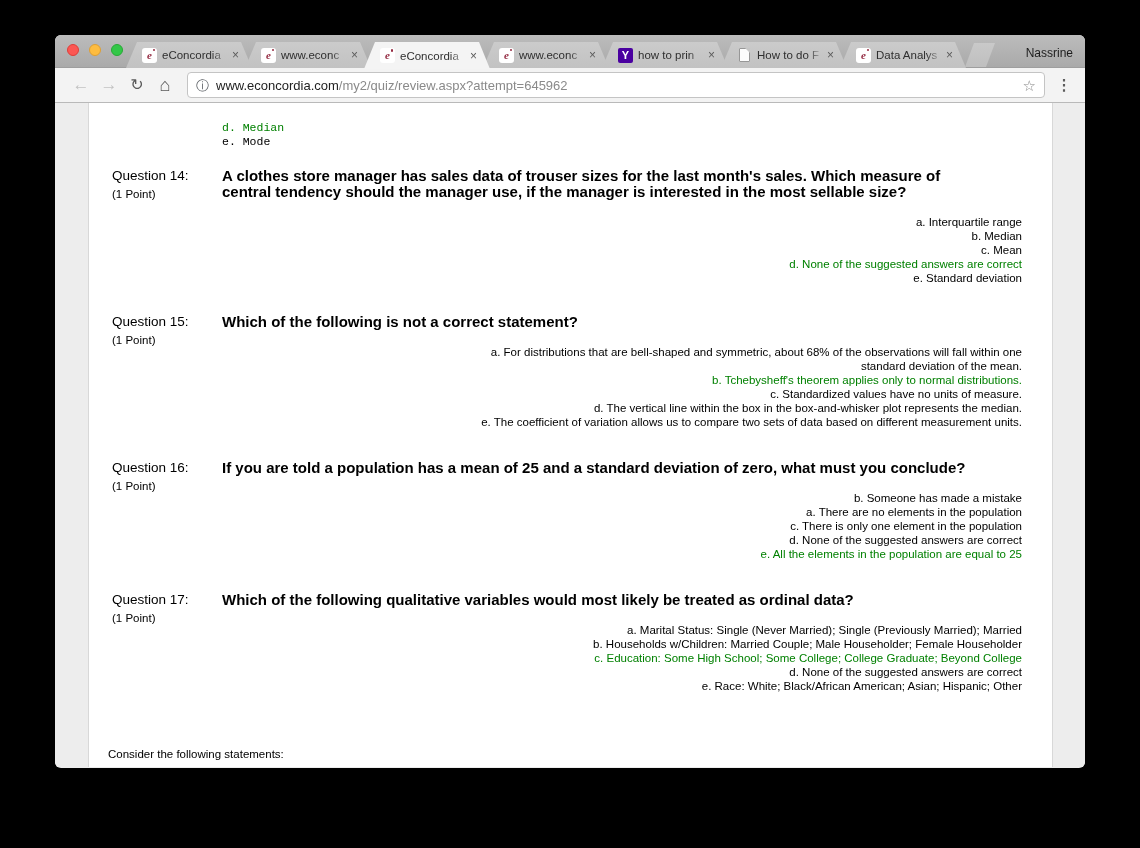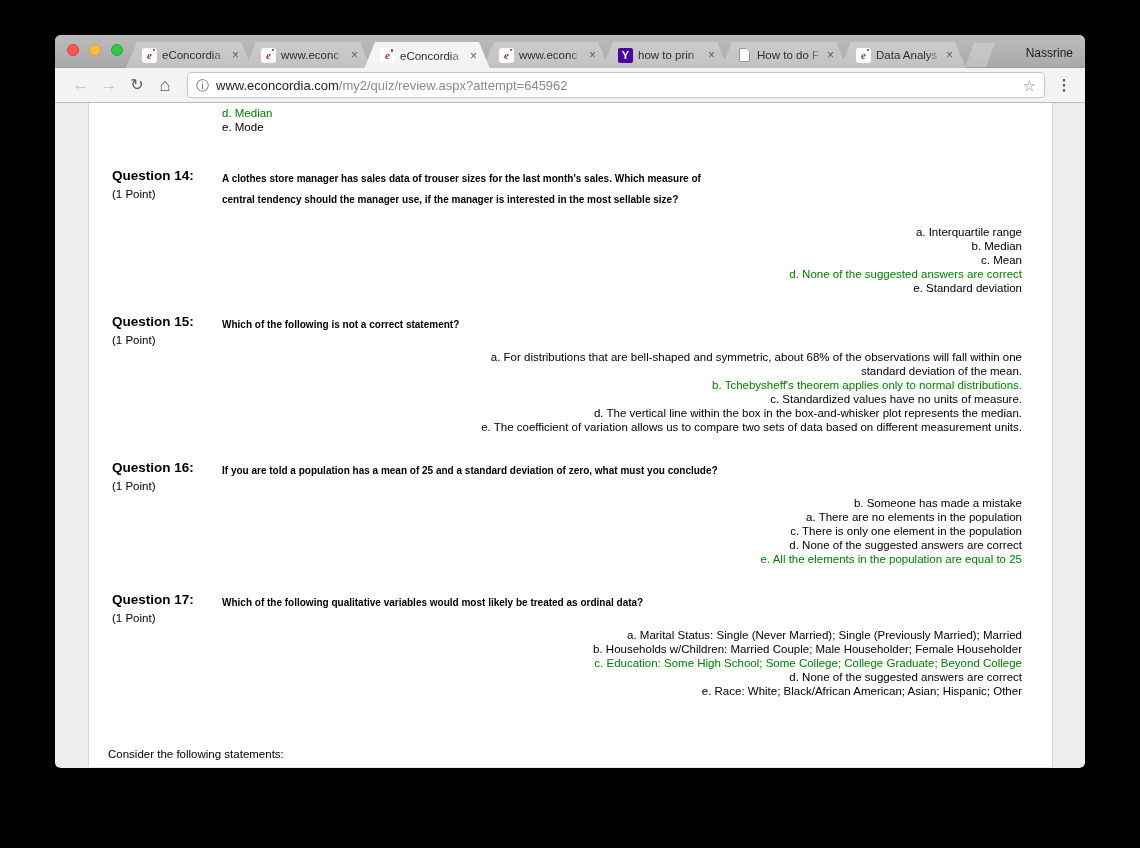--- a/index.html
+++ b/index.html
@@ -72,30 +72,30 @@
   .url-path { color:#8a8a8a; }
   .star-icon { font-size:15px; color:#8a8a8a; line-height:1; }
   .menu-btn { width:18px; text-align:center; font-size:15px; font-weight:bold;
               color:#5c5c5c; letter-spacing:0; }
 
   
   .content { position:relative; height:664px; background:#ededed; }
   .page { position:absolute; left:33px; top:0; width:965px; height:100%;
           background:#fff; border-left:1px solid #d8d8d8; border-right:1px solid #d8d8d8; }
 
-  .lead-options { position:absolute; left:133px; top:3px; }
+  .lead-options { position:absolute; left:133px; top:18px;font-family:Liberation Mono, monospace; }
   .option { font-size:11.5px; line-height:14px; color:#000; white-space:pre-line; }
   .option.correct { color:#008000; }
 
   .q-block { position:absolute; left:23px; display:flex; }
   .q-left { width:110px; flex:0 0 auto; }
-  .q-num { font-size:13.5px; font-weight:bold; color:#000; line-height:16px; }
+  .q-num { font-size:13.5px; font-weight:normal; color:#000; line-height:16px; }
   .q-points { font-size:11.5px; color:#000; margin-top:4px; }
   .q-right { width:800px; }
-  .q-text { font-size:10px; font-weight:bold; color:#000; line-height:21px;
+  .q-text { font-size:15px; font-weight:bold; color:#000; line-height:16px;
             white-space:pre-line; }
   .q-options { margin-top:15px;text-align:right; }
 
   .footer-line { position:absolute; left:19px; top:645px; font-size:11.5px; color:#000; }
 </style>
 </head>
 <body>
 
 <div class="window">
 

